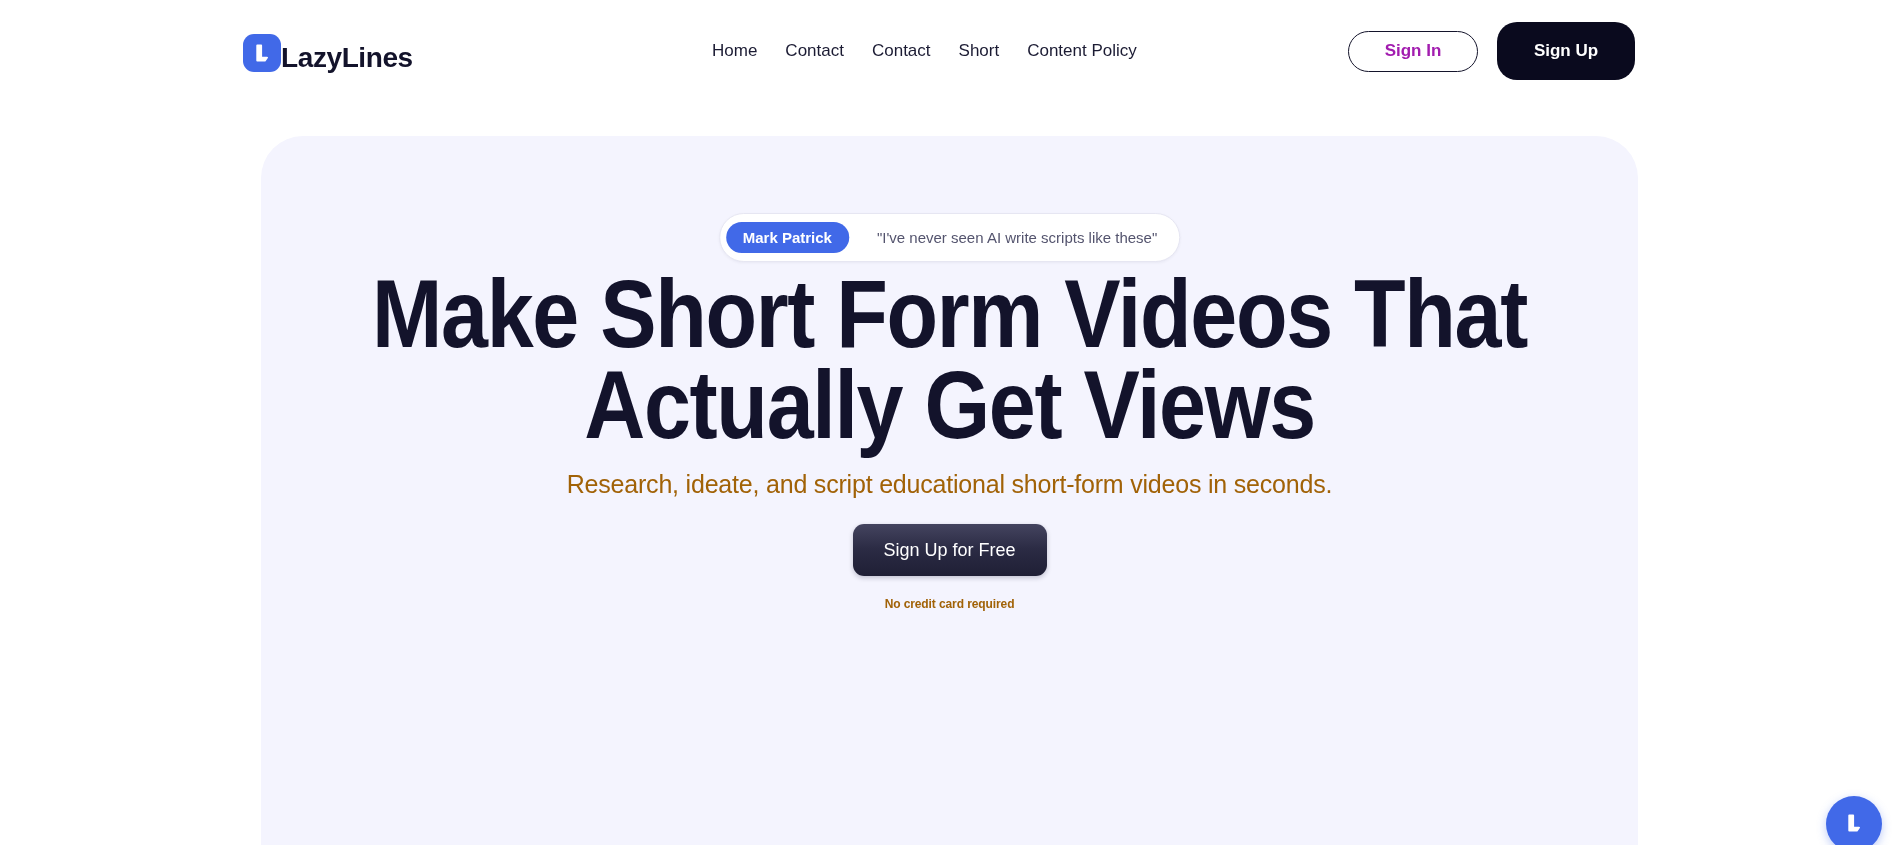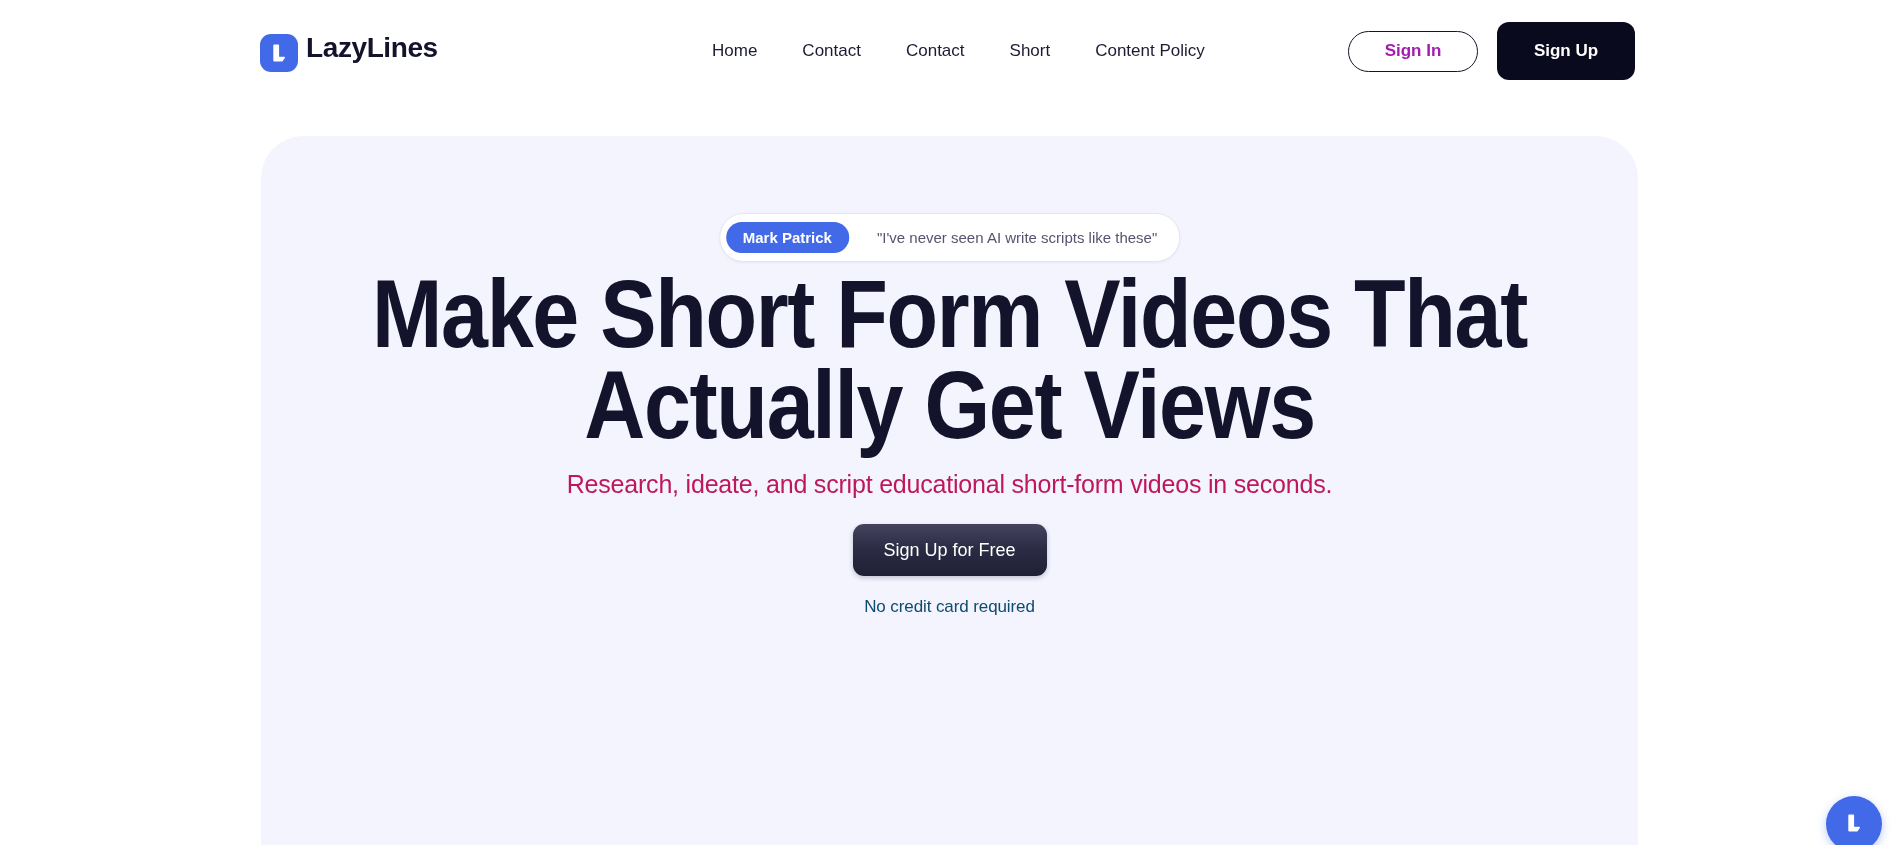--- a/index.html
+++ b/index.html
@@ -23,25 +23,25 @@
     width: 1893px;
     height: 110px;
     display: flex;
     align-items: center;
     background: #ffffff;
     box-sizing: border-box;
   }
 
   .brand {
     position: absolute;
-    left: 260px;
+    left: 243px;
     top: 34px;
     display: flex;
-    align-items: flex-start;
-    gap: 8px;
+    align-items: flex-end;
+    gap: 0;
     cursor: pointer;
   }
   .brand-mark {
     width: 38px;
     height: 38px;
     border-radius: 11px;
     background: #4169E8;
     display: flex;
     align-items: center;
     justify-content: center;
@@ -55,21 +55,21 @@
     white-space: nowrap;
     line-height: 1;
   }
 
   .nav {
     position: absolute;
     left: 712px;
     top: 42px;
     display: flex;
     align-items: center;
-    gap: 45px;
+    gap: 28px;
   }
   .nav-link {
     font-size: 17px;
     color: #1B1B33;
     white-space: nowrap;
     cursor: pointer;
     line-height: 1;
     text-decoration: none;
   }
 
@@ -94,21 +94,21 @@
     cursor: pointer;
     display: flex;
     align-items: center;
     justify-content: center;
     box-sizing: border-box;
     padding: 0;
   }
   .btn-signup {
     width: 138px;
     height: 58px;
-    border-radius: 12px;
+    border-radius: 20px;
     border: none;
     background: #0A0A1E;
     color: #ffffff;
     font-family: "Liberation Sans", sans-serif;
     font-size: 17px;
     font-weight: 700;
     cursor: pointer;
     display: flex;
     align-items: center;
     justify-content: center;
@@ -185,21 +185,21 @@
 
   .subhead {
     position: absolute;
     left: 0;
     right: 0;
     top: 334px;
     margin: 0;
     text-align: center;
     font-size: 25px;
     font-weight: 400;
-    color: #be185d;
+    color: #a16207;
     letter-spacing: -0.2px;
   }
 
   .cta-wrap {
     position: absolute;
     left: 0;
     right: 0;
     top: 388px;
     display: flex;
     flex-direction: column;
@@ -217,23 +217,24 @@
     font-weight: 400;
     cursor: pointer;
     display: flex;
     align-items: center;
     justify-content: center;
     box-shadow: 0 2px 5px rgba(20,20,50,0.22);
     padding: 0;
   }
   .cta-note {
     margin-top: 21px;
-    font-size: 17px;
-    color: #0c4a6e;
+    font-size: 12px;
+    color: #a16207;
     letter-spacing: -0.1px;
+    font-weight: bold;
   }
 
   
   .fab {
     position: absolute;
     left: 1826px;
     top: 796px;
     width: 56px;
     height: 56px;
     border-radius: 50%;

